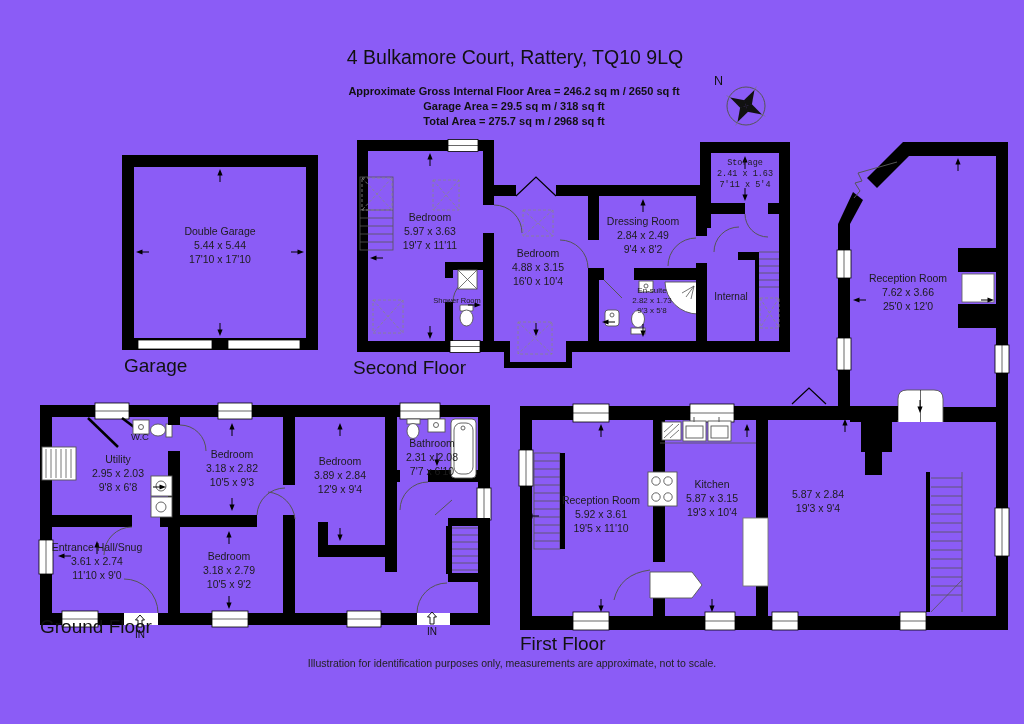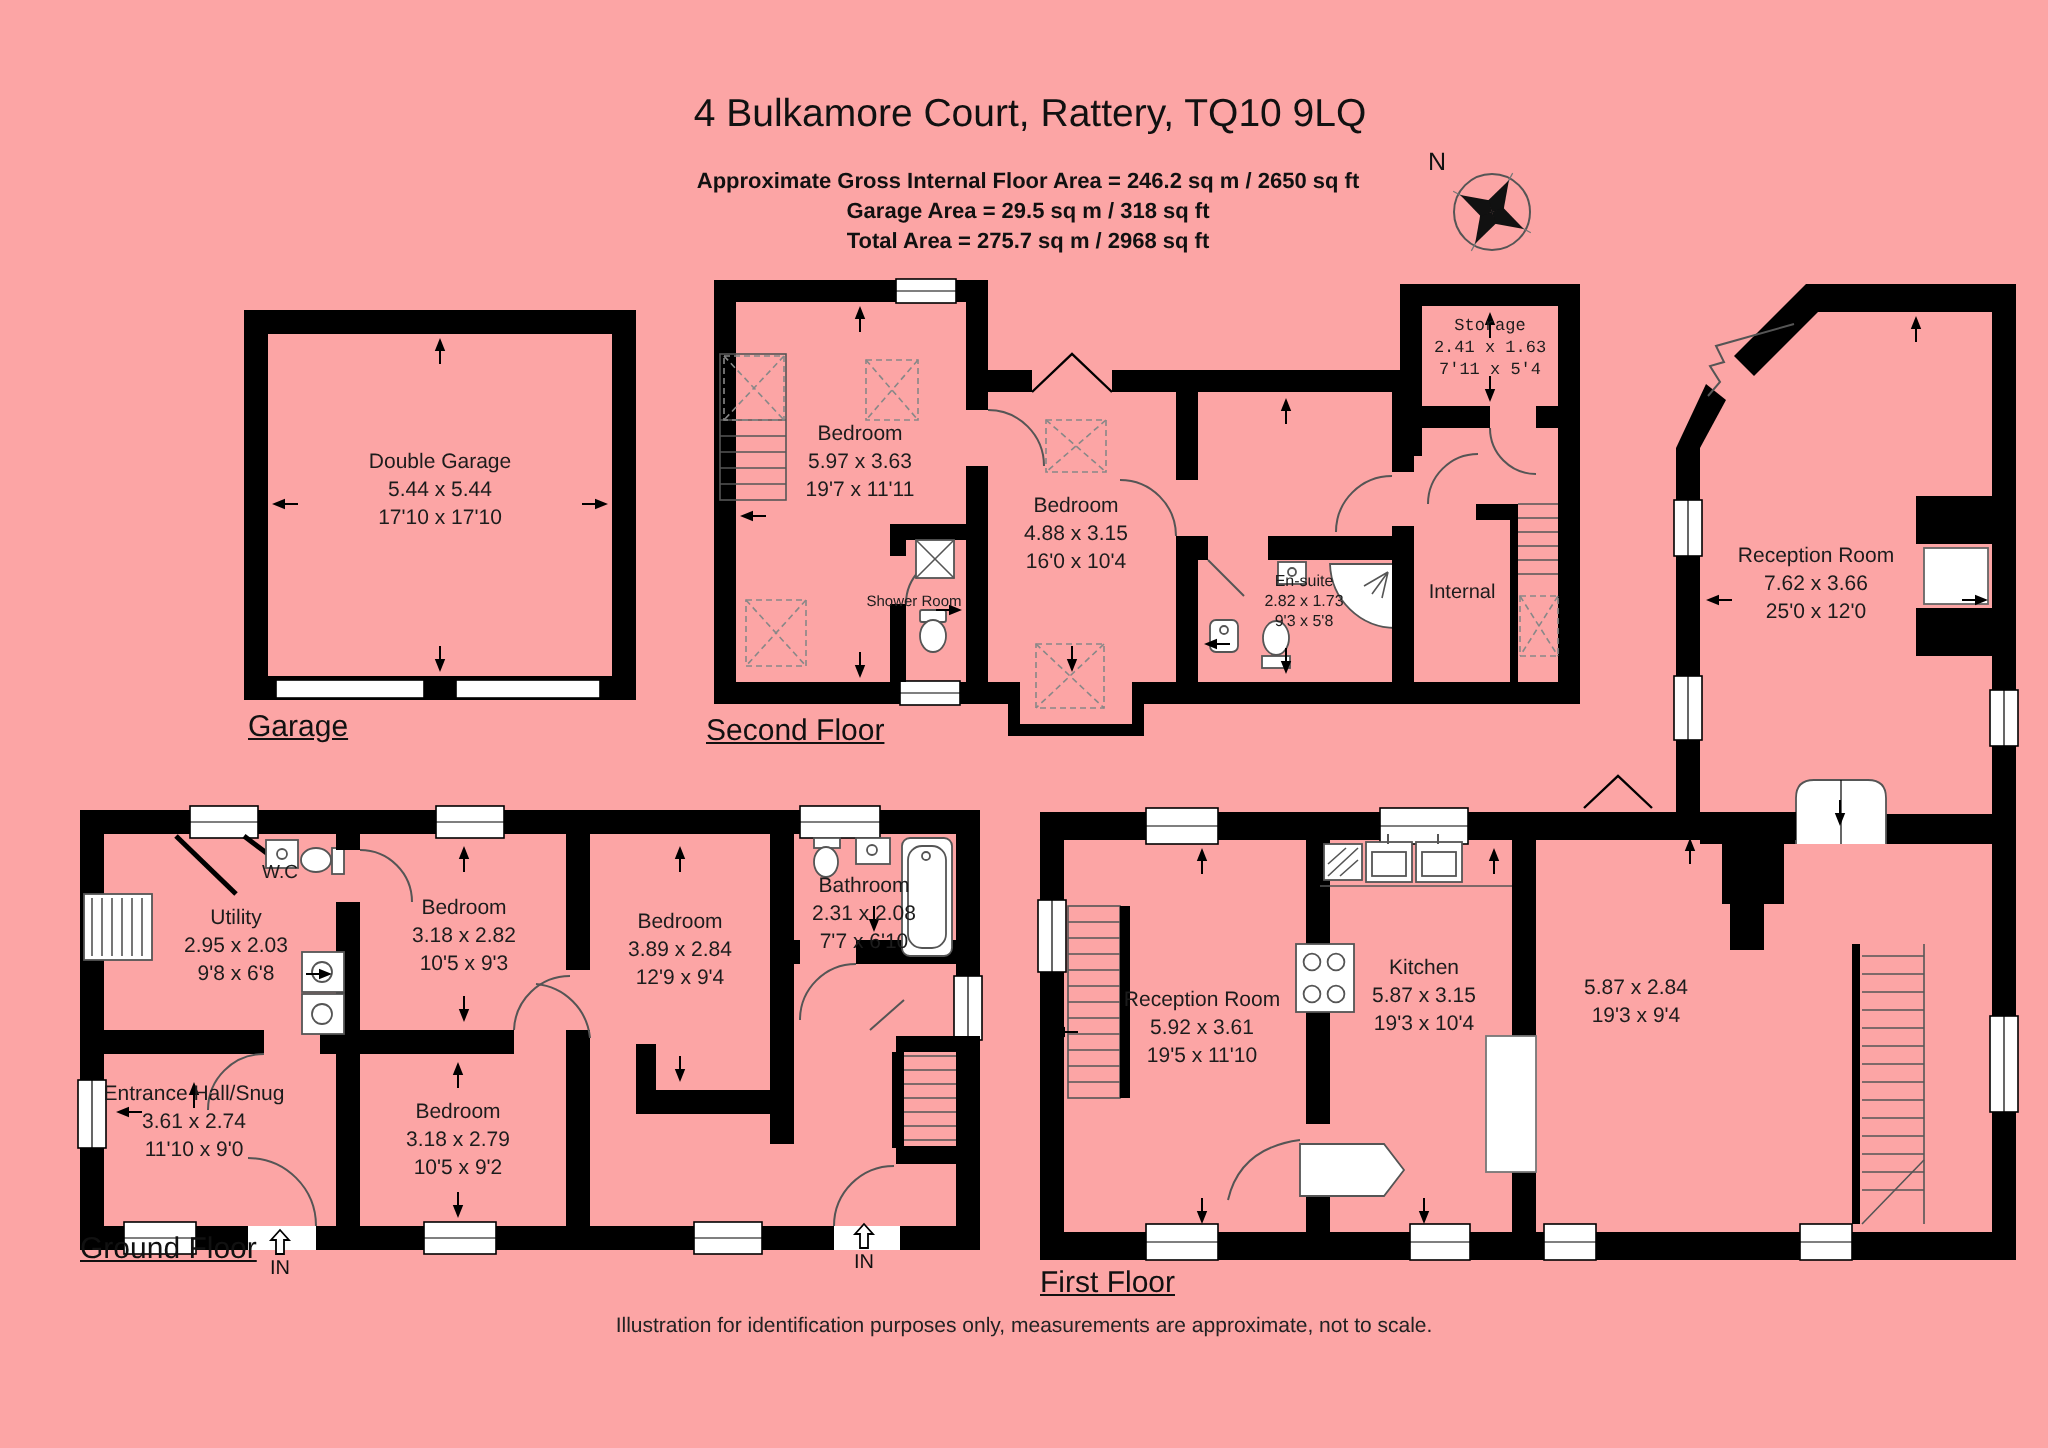--- a/index.html
+++ b/index.html
@@ -1,34 +1,34 @@
 <!DOCTYPE html>
 <html><head>
 <meta charset="utf-8">
 <style>
   html,body{margin:0;padding:0;background:#fff;}
-  #canvas{position:relative;width:1024px;height:724px;background:#fca5a5;overflow:hidden;
+  #canvas{position:relative;width:1024px;height:724px;background:#8b5cf6;overflow:hidden;
           font-family:"Liberation Sans",sans-serif;color:#1c1c1c;}
   #plan-svg{position:absolute;left:0;top:0;}
   .w{fill:#000;}
   .thin{stroke:#555;fill:none;stroke-width:1;}
   .blk{stroke:#000;fill:none;stroke-width:1.2;}
   .tread{stroke:#555;fill:none;stroke-width:0.8;}
   .dash{stroke:#888;fill:none;stroke-width:0.8;stroke-dasharray:3 2;}
   .fix{fill:#fff;stroke:#555;stroke-width:0.9;}
   .win{fill:#fff;stroke:#000;stroke-width:0.8;}
   .winl{stroke:#000;fill:none;stroke-width:0.6;}
   .lbl{position:absolute;transform:translateX(-50%);text-align:center;font-size:10.5px;
        line-height:14px;white-space:nowrap;color:#1c1c1c;}
   .s95{font-size:9.5px;line-height:11px;text-align:right;}
   .s85{font-size:8.5px;line-height:11px;font-family:Liberation Mono, monospace;}
   .s8{font-size:8px;line-height:10px;}
   .s75{font-size:7.5px;line-height:9px;}
   .s10{font-size:10px;line-height:12px;}
-  .floor-title{position:absolute;font-size:15px;color:#111;text-decoration:underline;}
+  .floor-title{position:absolute;font-size:19px;color:#111;}
   .hdr-title{position:absolute;left:515px;top:46px;transform:translateX(-50%);
              font-size:19.5px;color:#111;white-space:nowrap;}
   .hdr-line{position:absolute;left:514px;transform:translateX(-50%);font-size:11px;
             font-weight:bold;color:#111;white-space:nowrap;}
   .footer{position:absolute;left:512px;top:657px;transform:translateX(-50%);
           font-size:10.5px;color:#222;white-space:nowrap;}
   .compass-n{position:absolute;left:714px;top:74px;font-size:12.5px;color:#111;}
   .in-lbl{position:absolute;transform:translateX(-50%);font-size:10px;color:#111;}
 </style>
 </head>
@@ -407,20 +407,25 @@
 <div class="lbl" style="left:430px;top:210px">
   <div>Bedroom</div>
   <div>5.97 x 3.63</div>
   <div>19'7 x 11'11</div>
 </div>
 <div class="lbl" style="left:538px;top:246px">
   <div>Bedroom</div>
   <div>4.88 x 3.15</div>
   <div>16'0 x 10'4</div>
 </div>
+<div class="lbl" style="left:643px;top:214px">
+  <div>Dressing Room</div>
+  <div>2.84 x 2.49</div>
+  <div>9'4 x 8'2</div>
+</div>
 <div class="lbl s8" style="left:652px;top:286px">
   <div>En-suite</div>
   <div>2.82 x 1.73</div>
   <div>9'3 x 5'8</div>
 </div>
 <div class="lbl s85" style="left:745px;top:158px">
   <div>Storage</div>
   <div>2.41 x 1.63</div>
   <div>7'11 x 5'4</div>
 </div>

